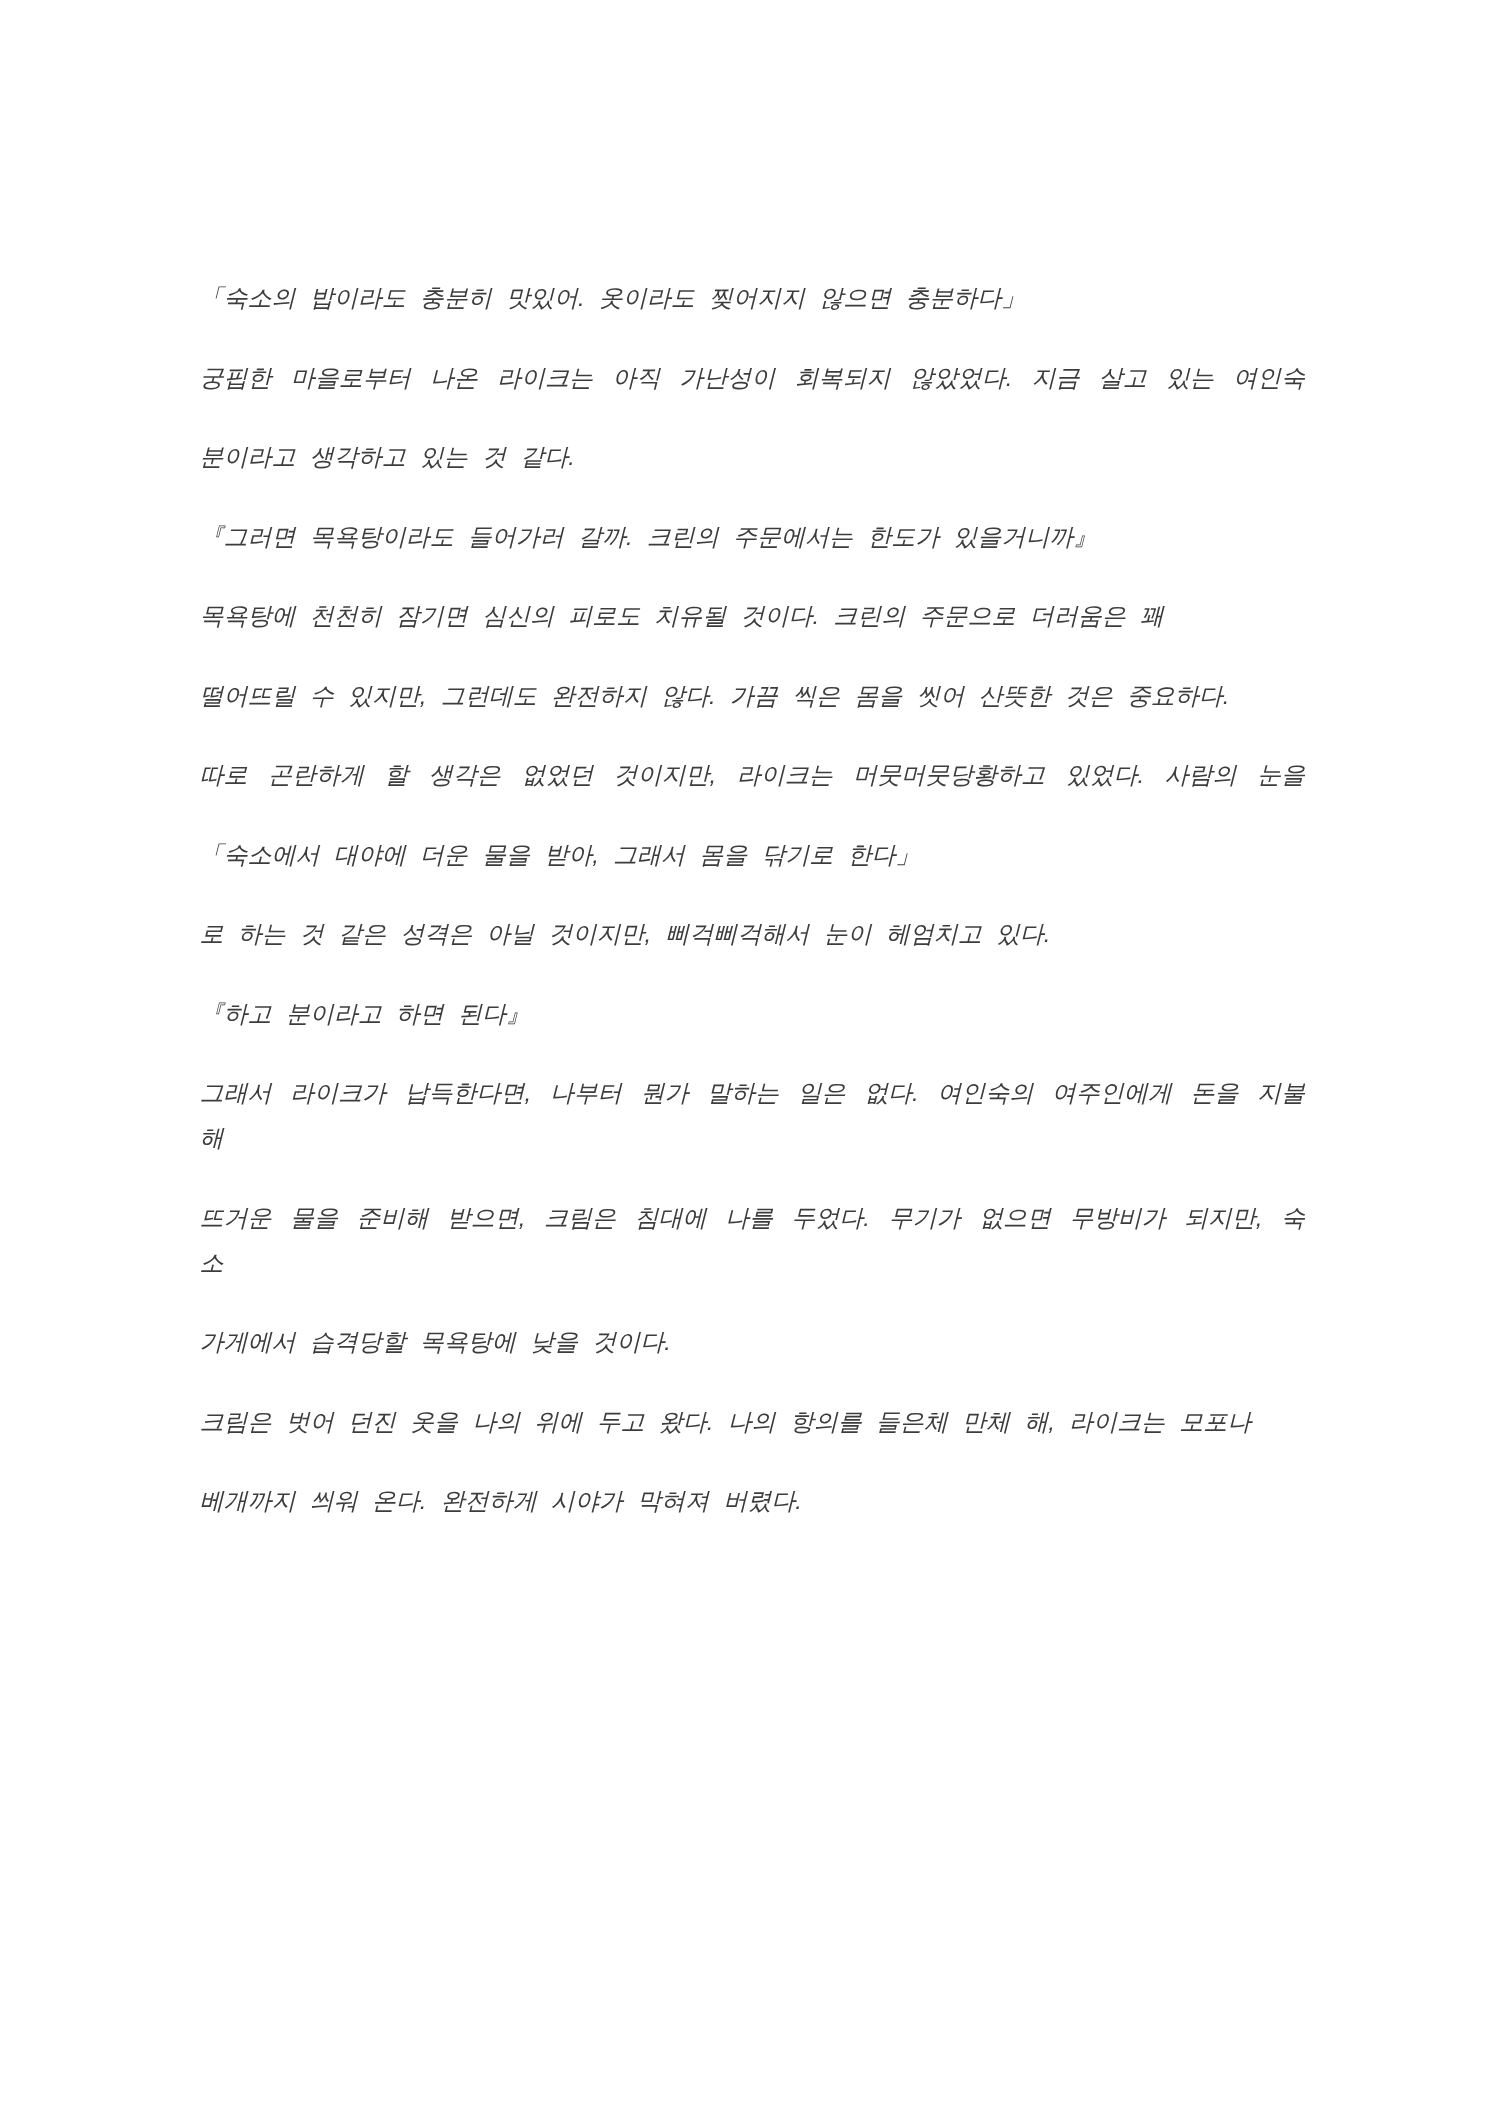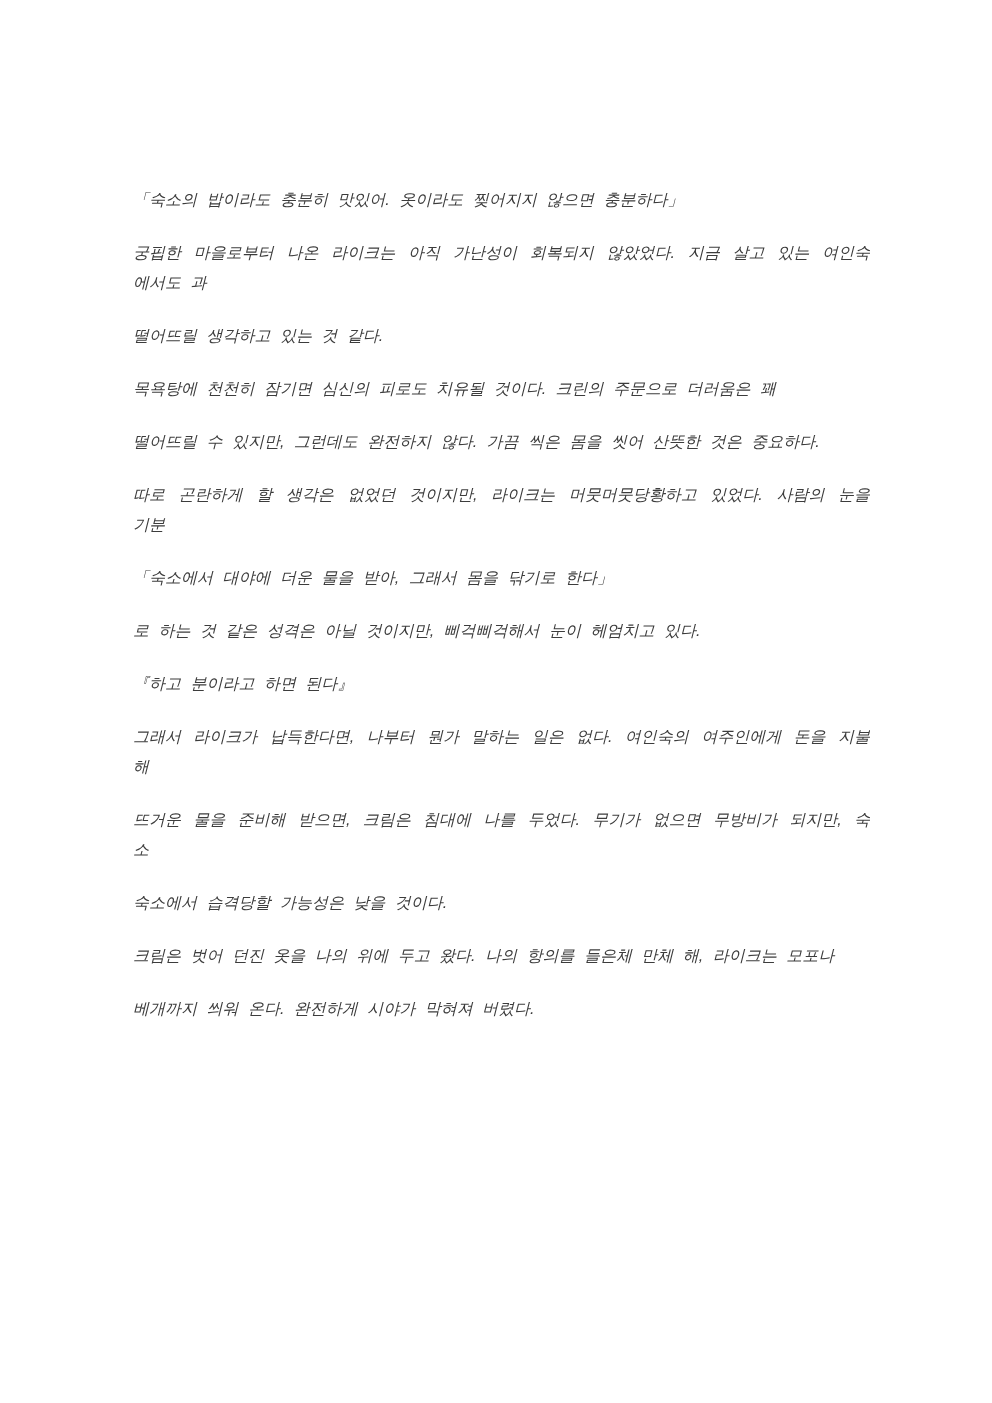--- a/index.html
+++ b/index.html
@@ -52,54 +52,55 @@
 </head>
 <body style="background: rgb(255, 255, 255);">
 
 <div class="page">
   <div class="doc" id="doc" style="color: rgb(60, 60, 60);">
       <div class="para">
         <div class="line">「숙소의 밥이라도 충분히 맛있어. 옷이라도 찢어지지 않으면 충분하다」</div>
       </div>
       <div class="para">
         <div class="line j">궁핍한 마을로부터 나온 라이크는 아직 가난성이 회복되지 않았었다. 지금 살고 있는 여인숙</div>
-        <div class="line">에서도 과</div>
       </div>
       <div class="para">
-        <div class="line">떨어뜨릴 생각하고 있는 것 같다.</div>
+        <div class="line">분이라고 생각하고 있는 것 같다.</div>
+      </div>
+      <div class="para">
+        <div class="line">『그러면 목욕탕이라도 들어가러 갈까. 크린의 주문에서는 한도가 있을거니까』</div>
       </div>
       <div class="para">
         <div class="line">목욕탕에 천천히 잠기면 심신의 피로도 치유될 것이다. 크린의 주문으로 더러움은 꽤</div>
       </div>
       <div class="para">
         <div class="line">떨어뜨릴 수 있지만, 그런데도 완전하지 않다. 가끔 씩은 몸을 씻어 산뜻한 것은 중요하다.</div>
       </div>
       <div class="para">
         <div class="line j">따로 곤란하게 할 생각은 없었던 것이지만, 라이크는 머뭇머뭇당황하고 있었다. 사람의 눈을</div>
-        <div class="line">기분</div>
       </div>
       <div class="para">
         <div class="line">「숙소에서 대야에 더운 물을 받아, 그래서 몸을 닦기로 한다」</div>
       </div>
       <div class="para">
         <div class="line">로 하는 것 같은 성격은 아닐 것이지만, 삐걱삐걱해서 눈이 헤엄치고 있다.</div>
       </div>
       <div class="para">
         <div class="line">『하고 분이라고 하면 된다』</div>
       </div>
       <div class="para">
         <div class="line j">그래서 라이크가 납득한다면, 나부터 뭔가 말하는 일은 없다. 여인숙의 여주인에게 돈을 지불</div>
         <div class="line">해</div>
       </div>
       <div class="para">
         <div class="line j">뜨거운 물을 준비해 받으면, 크림은 침대에 나를 두었다. 무기가 없으면 무방비가 되지만, 숙</div>
         <div class="line">소</div>
       </div>
       <div class="para">
-        <div class="line">숙소에서 습격당할 가능성은 낮을 것이다.</div>
+        <div class="line">가게에서 습격당할 목욕탕에 낮을 것이다.</div>
       </div>
       <div class="para">
         <div class="line">크림은 벗어 던진 옷을 나의 위에 두고 왔다. 나의 항의를 들은체 만체 해, 라이크는 모포나</div>
       </div>
       <div class="para">
         <div class="line">베개까지 씌워 온다. 완전하게 시야가 막혀져 버렸다.</div>
       </div>
     </div>
 </div>
 

